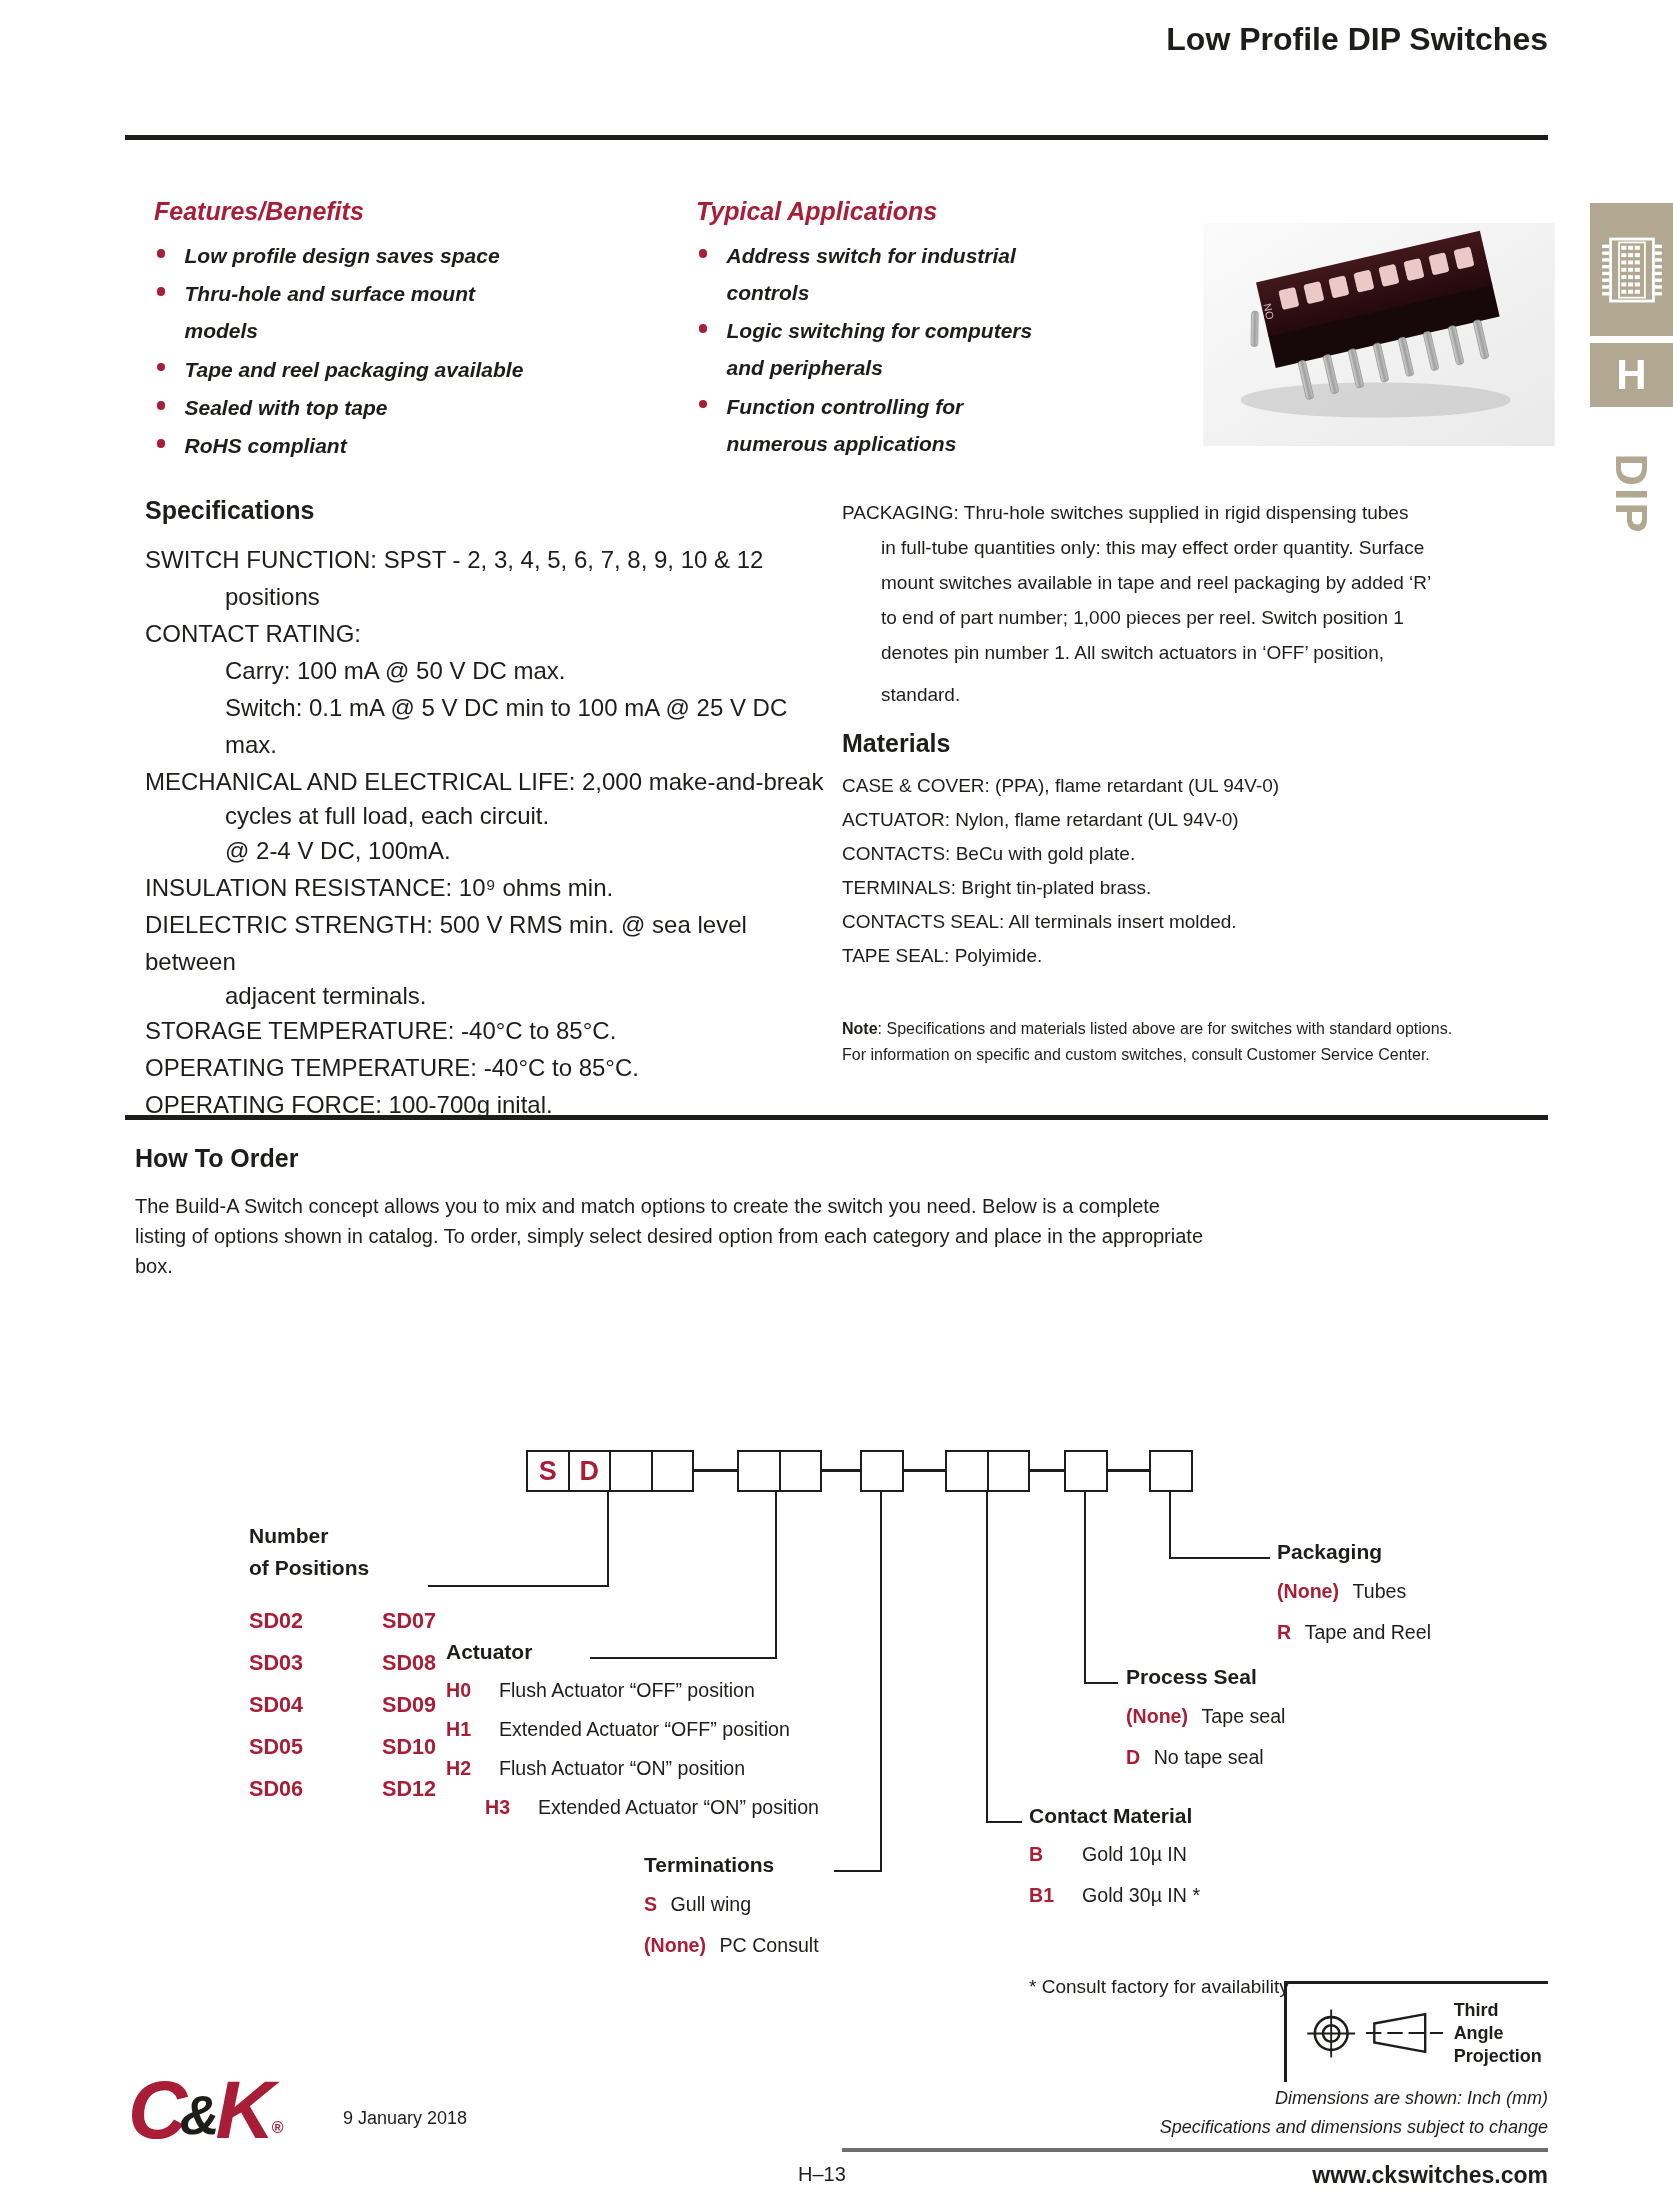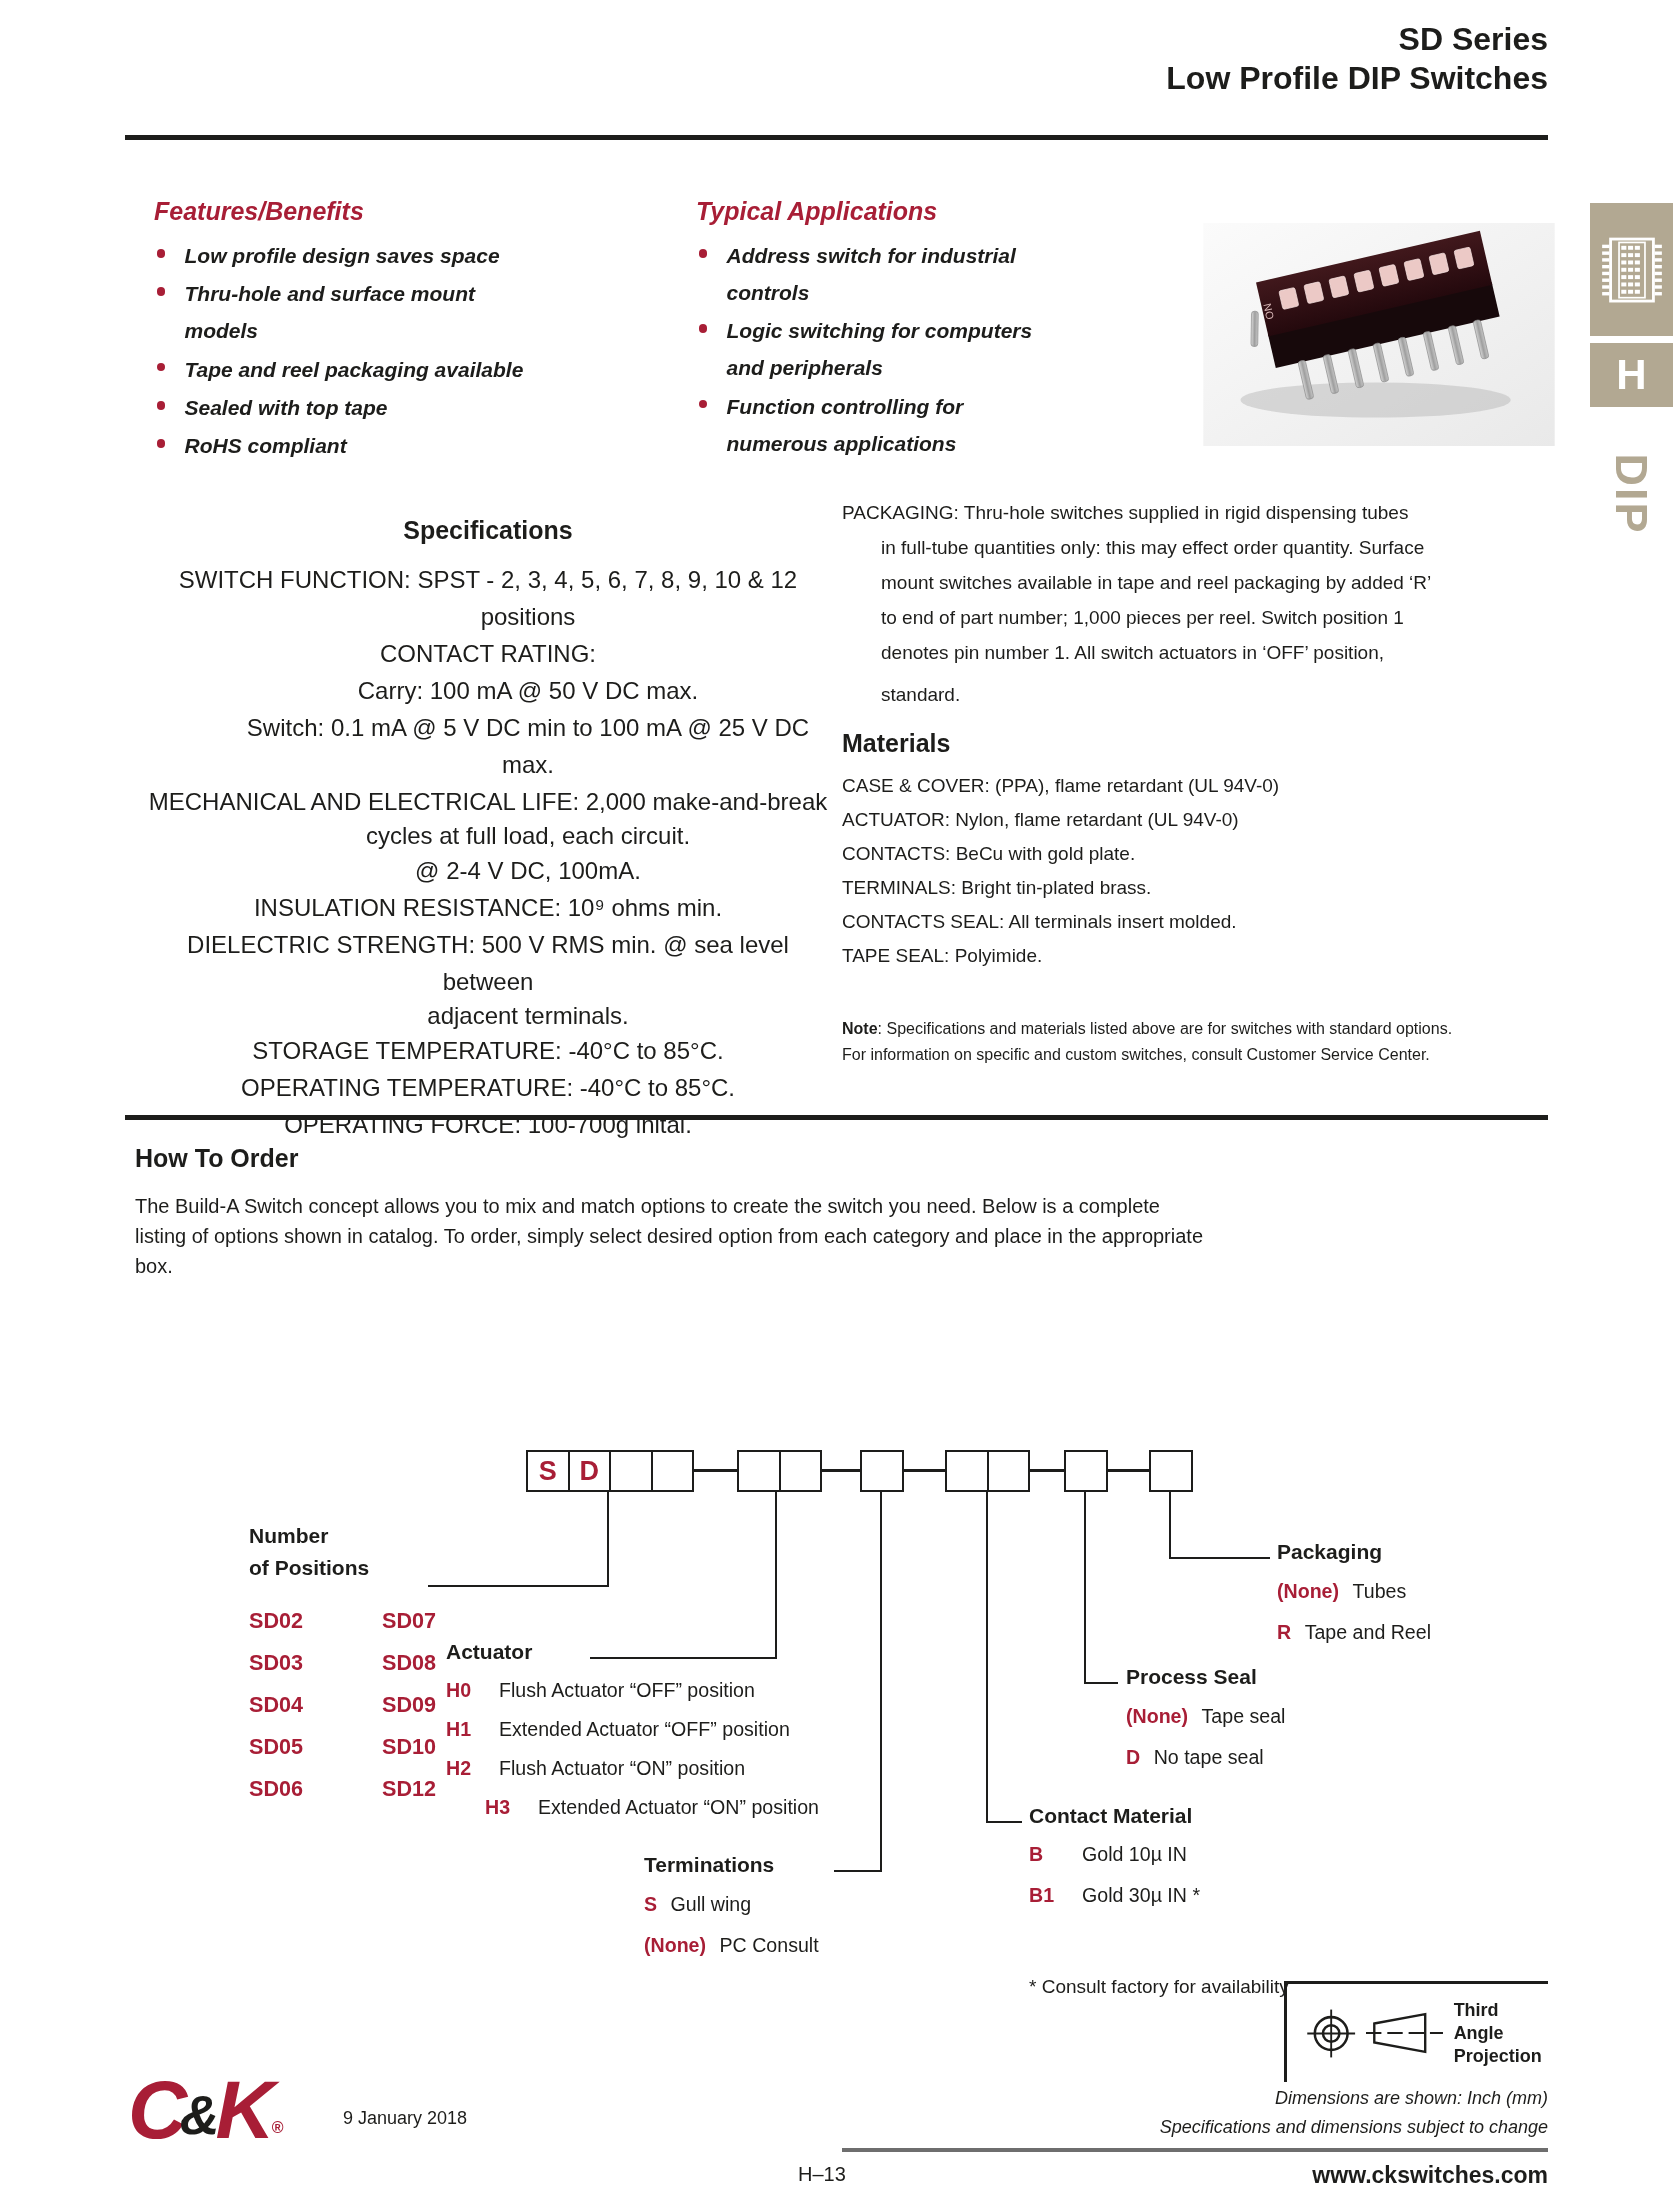--- a/index.html
+++ b/index.html
@@ -60,21 +60,20 @@
   .ck-reg{color:var(--accent-red);font-size:16px;vertical-align:super;}
   .date{left:343px;top:2108px;font-size:18px;}
   .pageno{left:798px;top:2163px;width:81px;text-align:left;font-size:20px;}
 </style>
 </head>
 <body>
 
 <div id="page">
 
   <div class="abs title-block">
-    <div>SD Series</div>
     <div>Low Profile DIP Switches</div>
   </div>
   <div class="abs rule" style="top:135px;"></div>
 
   <div class="abs tab-box" style="top:203px;height:133px;display:flex;align-items:center;justify-content:center;">
     <svg width="62" height="81" viewBox="0 0 110 120">
       <g fill="#fff">
         <rect x="2" y="16" width="13" height="6"></rect>
           <rect x="2" y="28" width="13" height="6"></rect>
           <rect x="2" y="40" width="13" height="6"></rect>
@@ -207,21 +206,21 @@
           <rect x="148" y="128" width="11" height="58" rx="4"></rect>
         <rect x="186" y="128" width="11" height="58" rx="4"></rect>
           <rect x="224" y="128" width="11" height="58" rx="4"></rect>
         <rect x="262" y="128" width="11" height="58" rx="4"></rect>
           <rect x="300" y="128" width="11" height="58" rx="4"></rect>
         <rect x="-16" y="40" width="10" height="52" rx="4" transform="rotate(14 -16 40)"></rect>
       </g>
     </g>
   </svg>
 
-  <div class="abs" style="left:145px;top:516px;width:686px;text-align:center;">
+  <div class="abs" style="left:145px;top:496px;width:686px;">
     <div class="col-head" style="margin-bottom:16px;">Specifications</div>
     <div class="spec-line">SWITCH FUNCTION: SPST - 2, 3, 4, 5, 6, 7, 8, 9, 10 &amp; 12</div>
     <div class="spec-line ind">positions</div>
     <div class="spec-line">CONTACT RATING:</div>
     <div class="spec-line ind">Carry: 100 mA @ 50 V DC max.</div>
     <div class="spec-line ind">Switch: 0.1 mA @ 5 V DC min to 100 mA @ 25 V DC max.</div>
     <div class="spec-line">MECHANICAL AND ELECTRICAL LIFE: 2,000 make-and-break</div>
     <div class="spec-line ind" style="line-height:32px;">cycles at full load, each circuit.</div>
     <div class="spec-line ind">@ 2-4 V DC, 100mA.</div>
     <div class="spec-line">INSULATION RESISTANCE: 10⁹ ohms min.</div>

